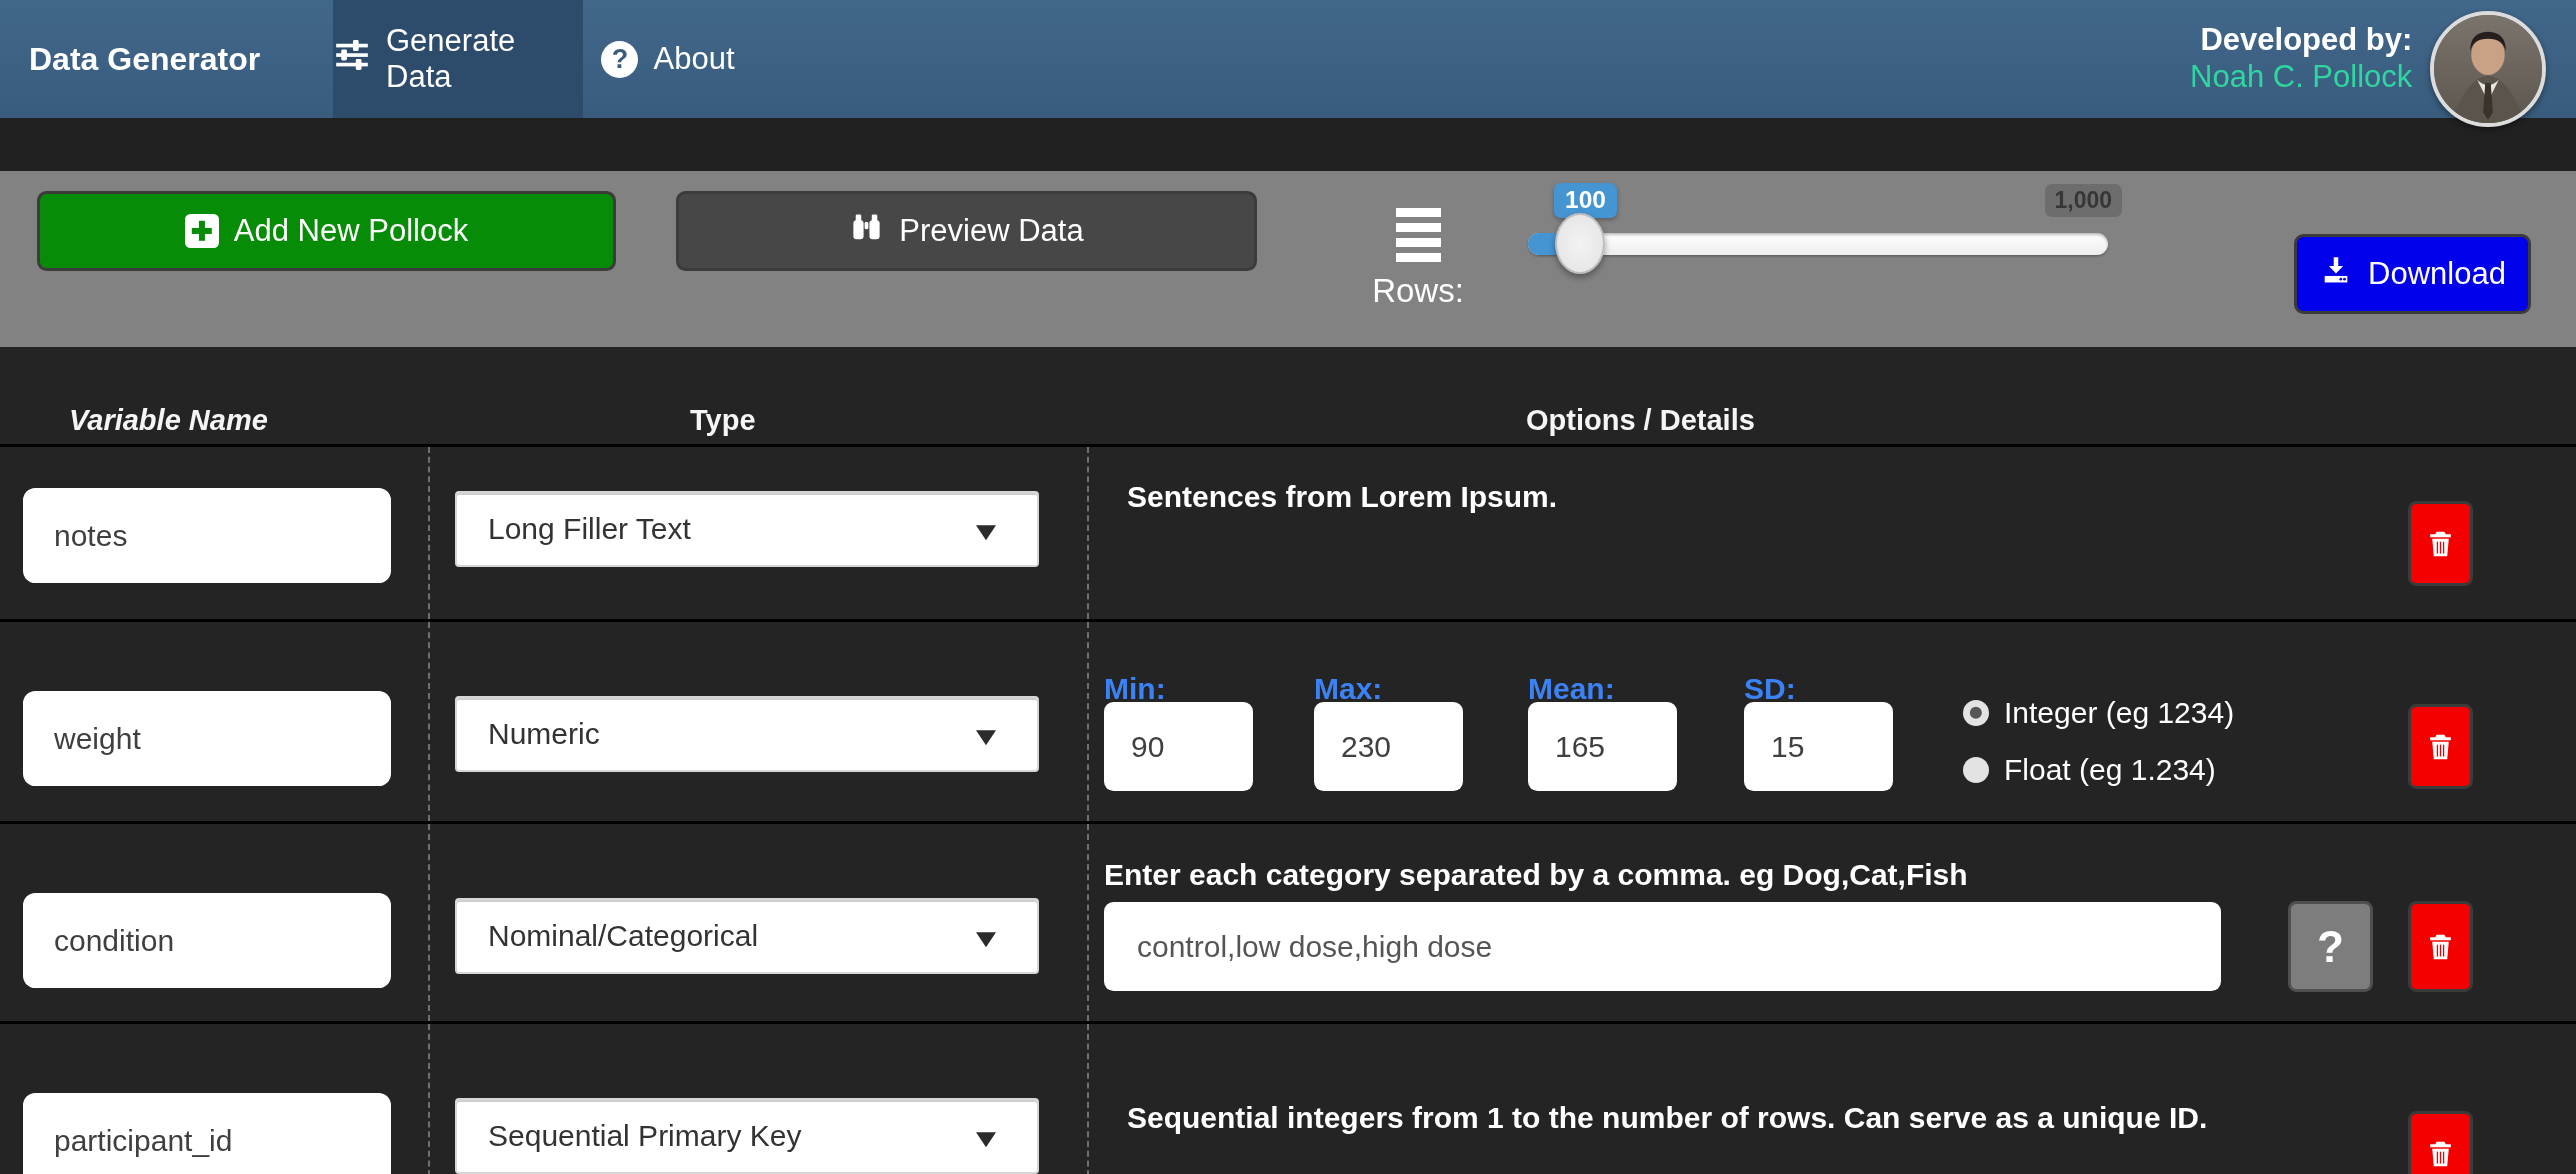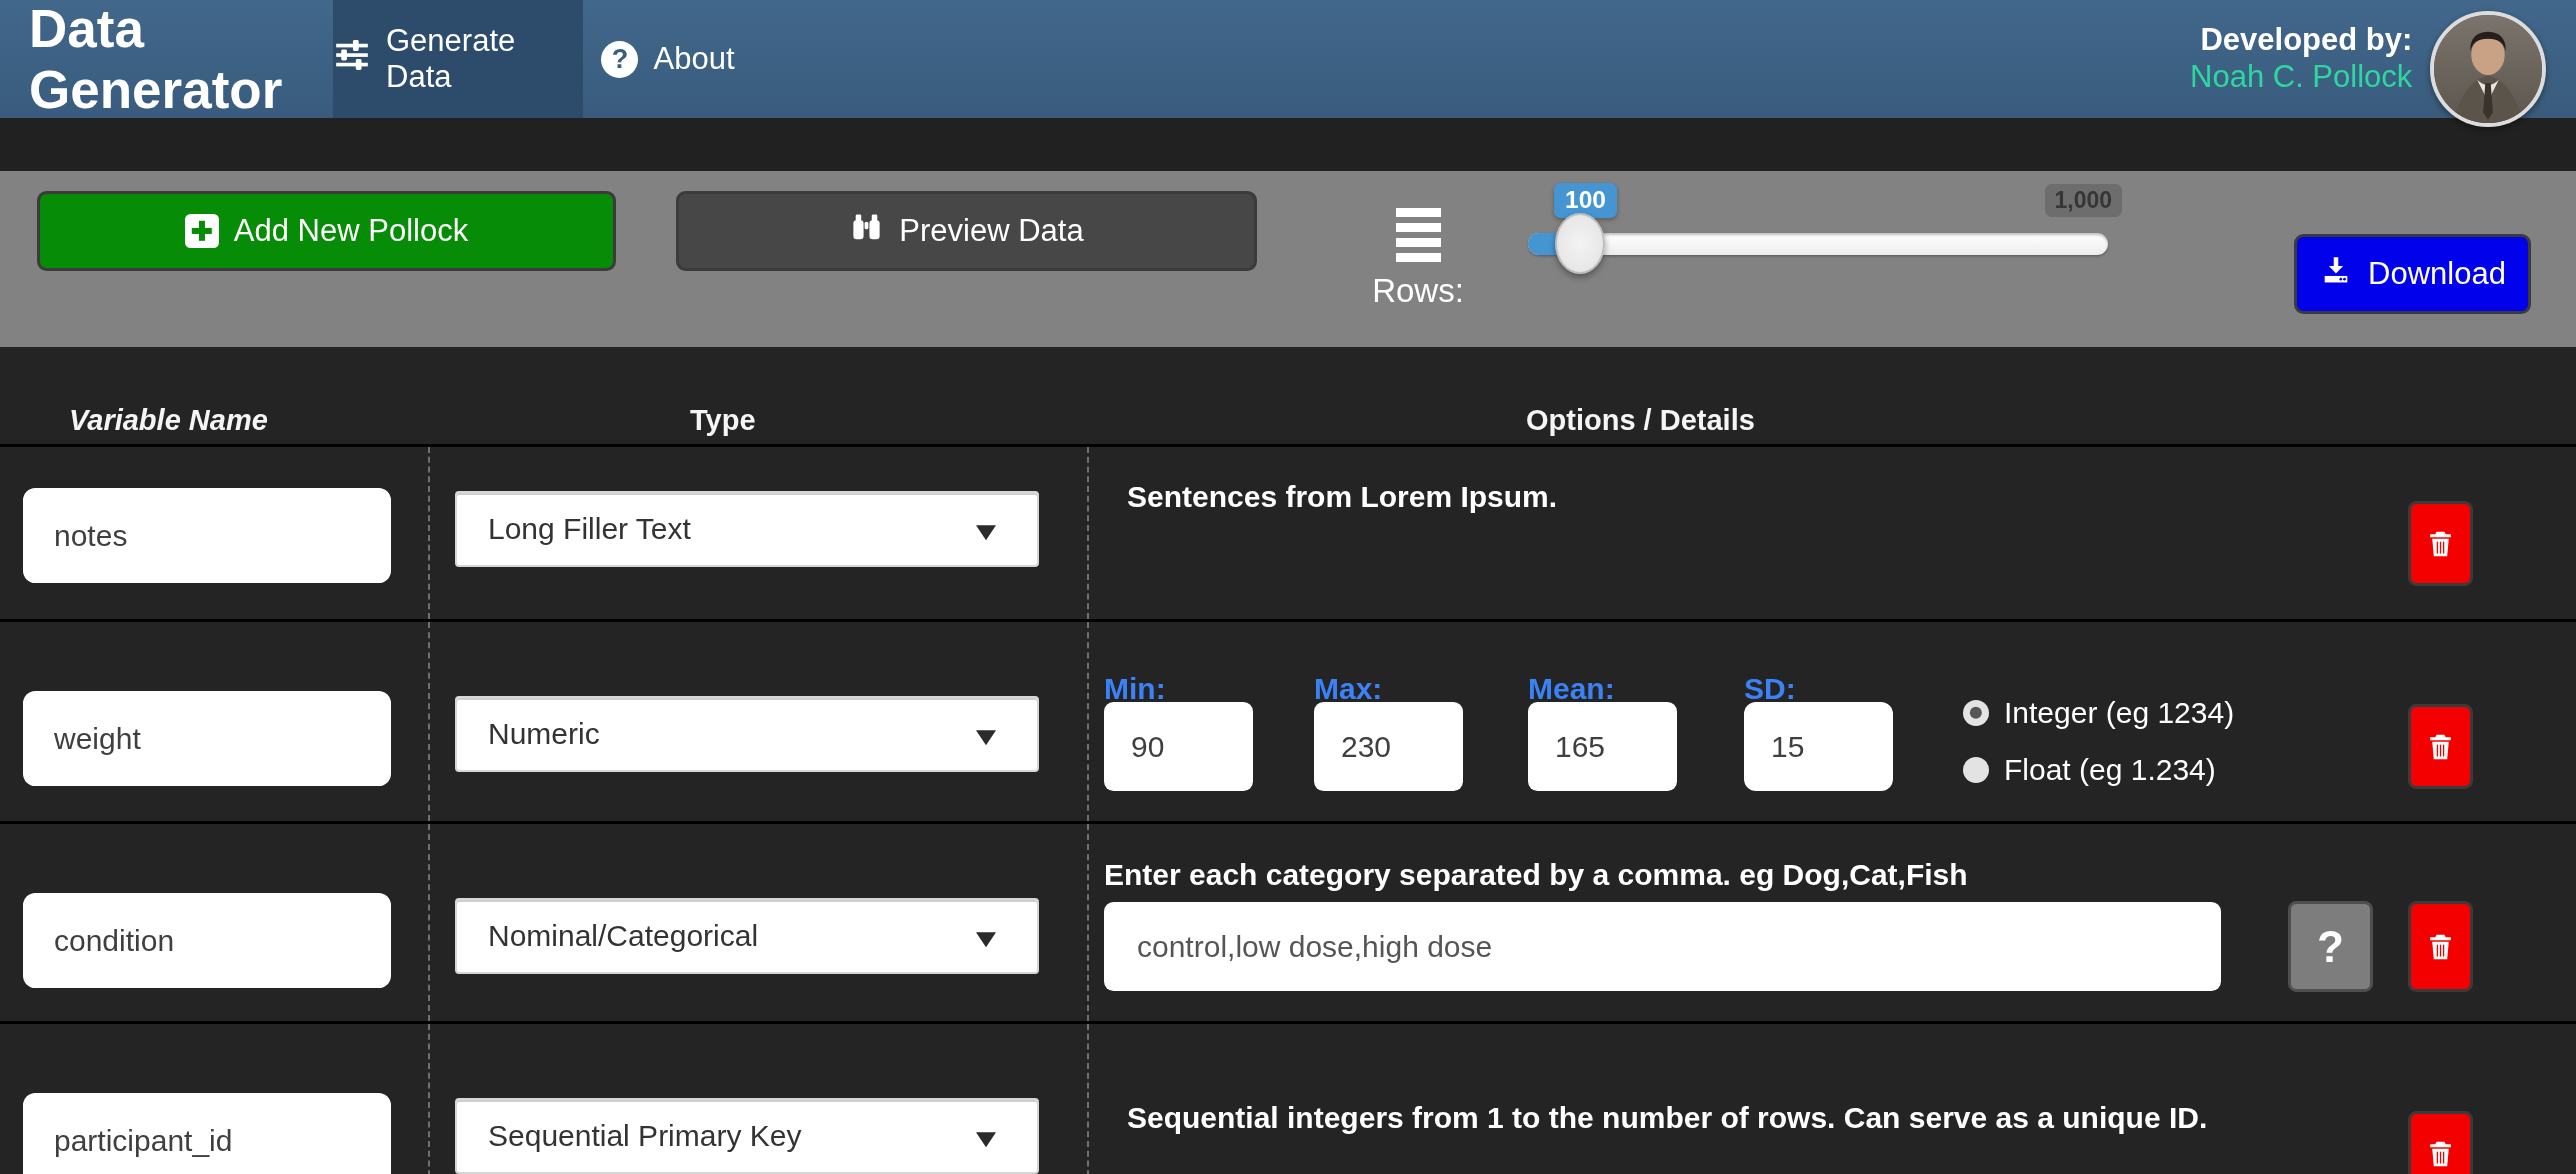--- a/index.html
+++ b/index.html
@@ -1,21 +1,21 @@
 <!DOCTYPE html>
 <html style="font-size:11px"><head>
 <meta charset="utf-8">
 <style>
   html,body{margin:0;padding:0;background:#111;}
   *{box-sizing:border-box;font-family:"Liberation Sans", sans-serif;}
   .app{position:relative;width:2576px;height:1175px;overflow:hidden;background:#242424;}
 
   
   .navbar{position:relative;height:118px;background:linear-gradient(#41678a,#395c7e);display:flex;align-items:stretch;overflow:visible;z-index:20;}
-  .brand{width:333px;display:flex;align-items:center;padding-left:29px;color:#fff;font-size:53px;font-weight:700;letter-spacing:0;}
+  .brand{width:333px;display:flex;align-items:center;padding-left:29px;color:#fff;font-size:32px;font-weight:700;letter-spacing:0;}
   .tab{display:flex;align-items:center;justify-content:center;gap:15px;color:#fff;font-size:31px;cursor:pointer;}
   .tab.generate{width:250px;background:#2d4c6b;}
   .tab.about{width:170px;}
   .tab svg{width:38px;height:38px;}
   .qcircle{width:37px;height:37px;border-radius:50%;background:#fff;color:#3a5d7f;font-weight:800;font-size:27px;display:flex;align-items:center;justify-content:center;}
   .nav-spacer{flex:1;}
   .devby{display:flex;flex-direction:column;justify-content:center;align-items:flex-end;margin-right:17.7px;line-height:1.18;}
   .devby .l1{color:#fff;font-weight:700;font-size:31px;}
   .devby .l2{color:#2fd6a0;font-size:31px;}
   .avatar{position:relative;top:11px;width:116px;height:116px;border-radius:50%;border:4.1px solid #dcdcdc;overflow:hidden;margin-right:30px;flex:none;background:#6e6962;box-shadow:0 2.7px 6.8px rgba(0,0,0,.4);}
@@ -213,21 +213,21 @@
       </div>
 
       <span class="numlabel" style="left:1104px;">Min:</span>
       <span class="numlabel" style="left:1314px;">Max:</span>
       <span class="numlabel" style="left:1528px;">Mean:</span>
       <span class="numlabel" style="left:1744px;">SD:</span>
 
       <div class="input numinput" style="left:1104px;">90</div>
       <div class="input numinput" style="left:1314px;">230</div>
       <div class="input numinput" style="left:1528px;">165</div>
-      <div class="input numinput" style="left:1744px;border-radius:12px;">15</div>
+      <div class="input numinput" style="left:1744px;">15</div>
 
       <div class="radio-item" style="top:72px;">
         <span class="radio sel"></span>
         <span>Integer (eg 1234)</span>
       </div>
       <div class="radio-item" style="top:129px;">
         <span class="radio"></span>
         <span>Float (eg 1.234)</span>
       </div>
 

